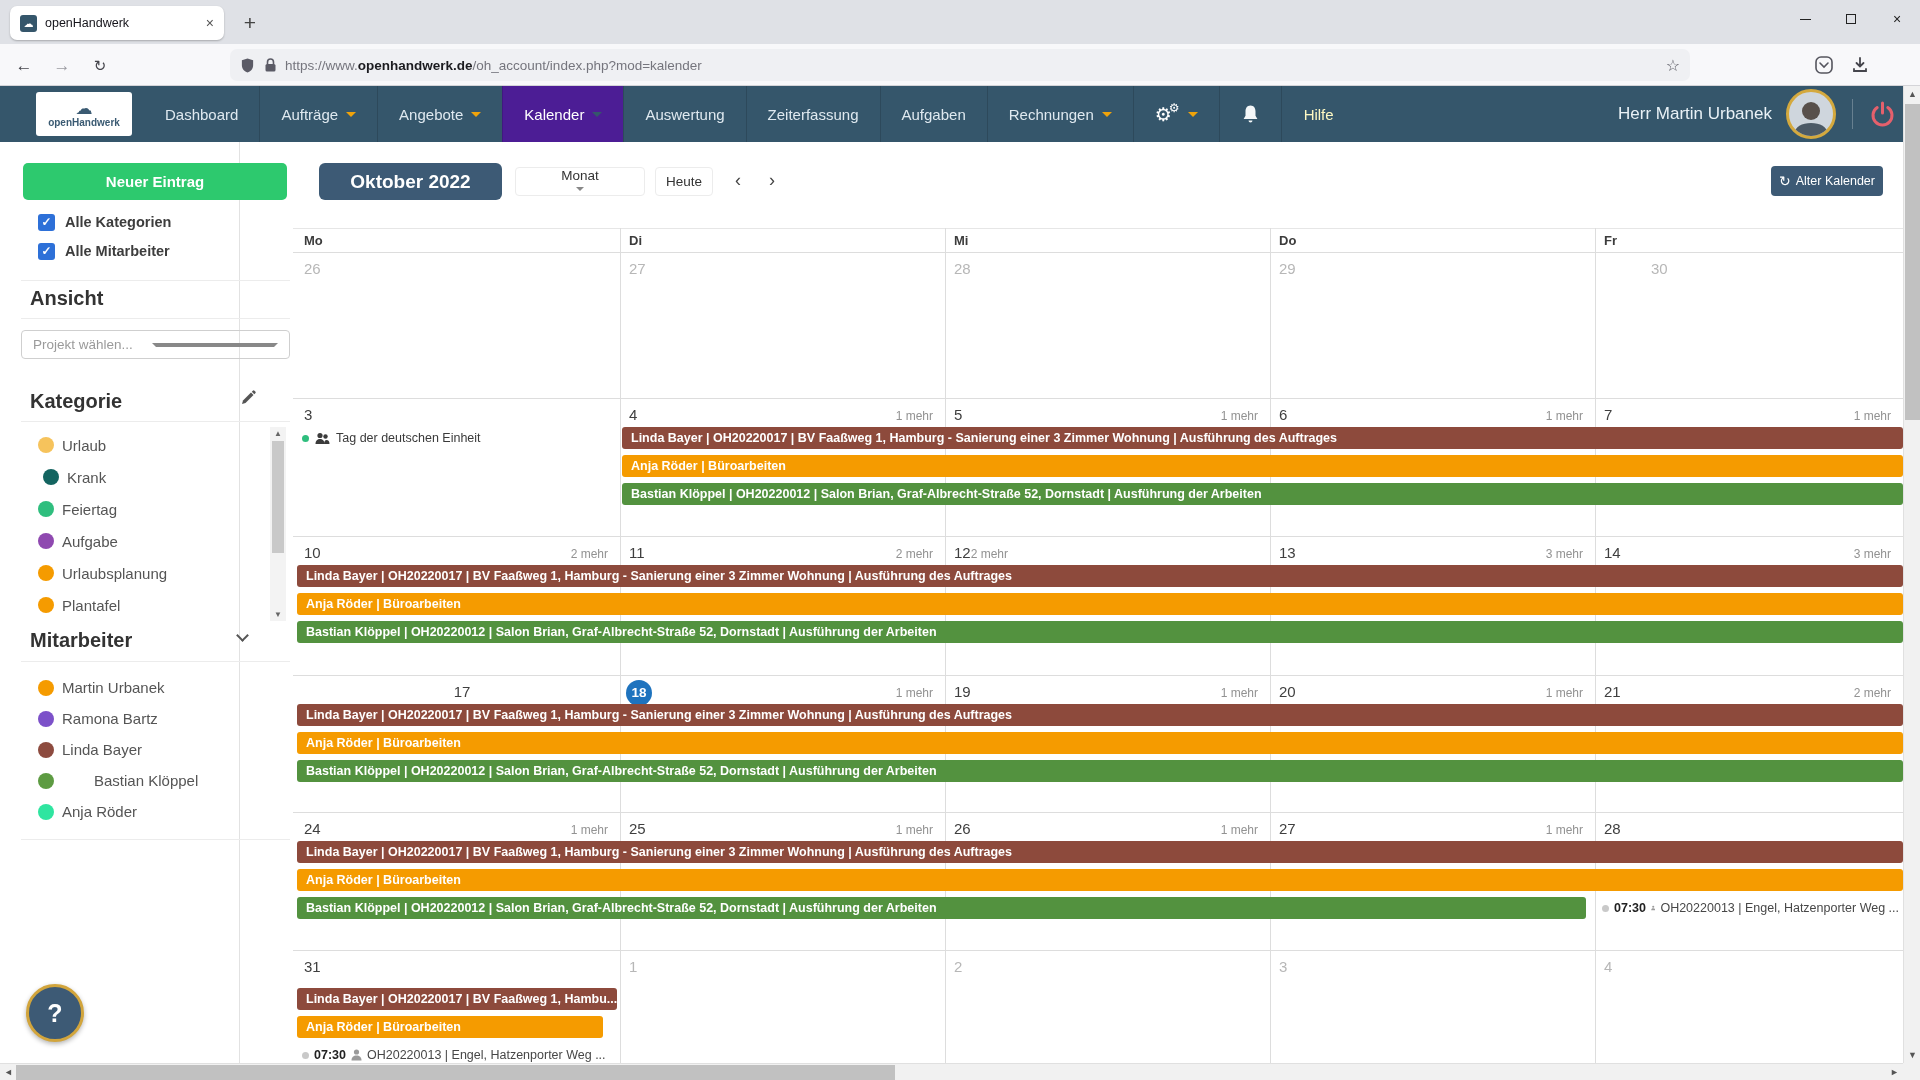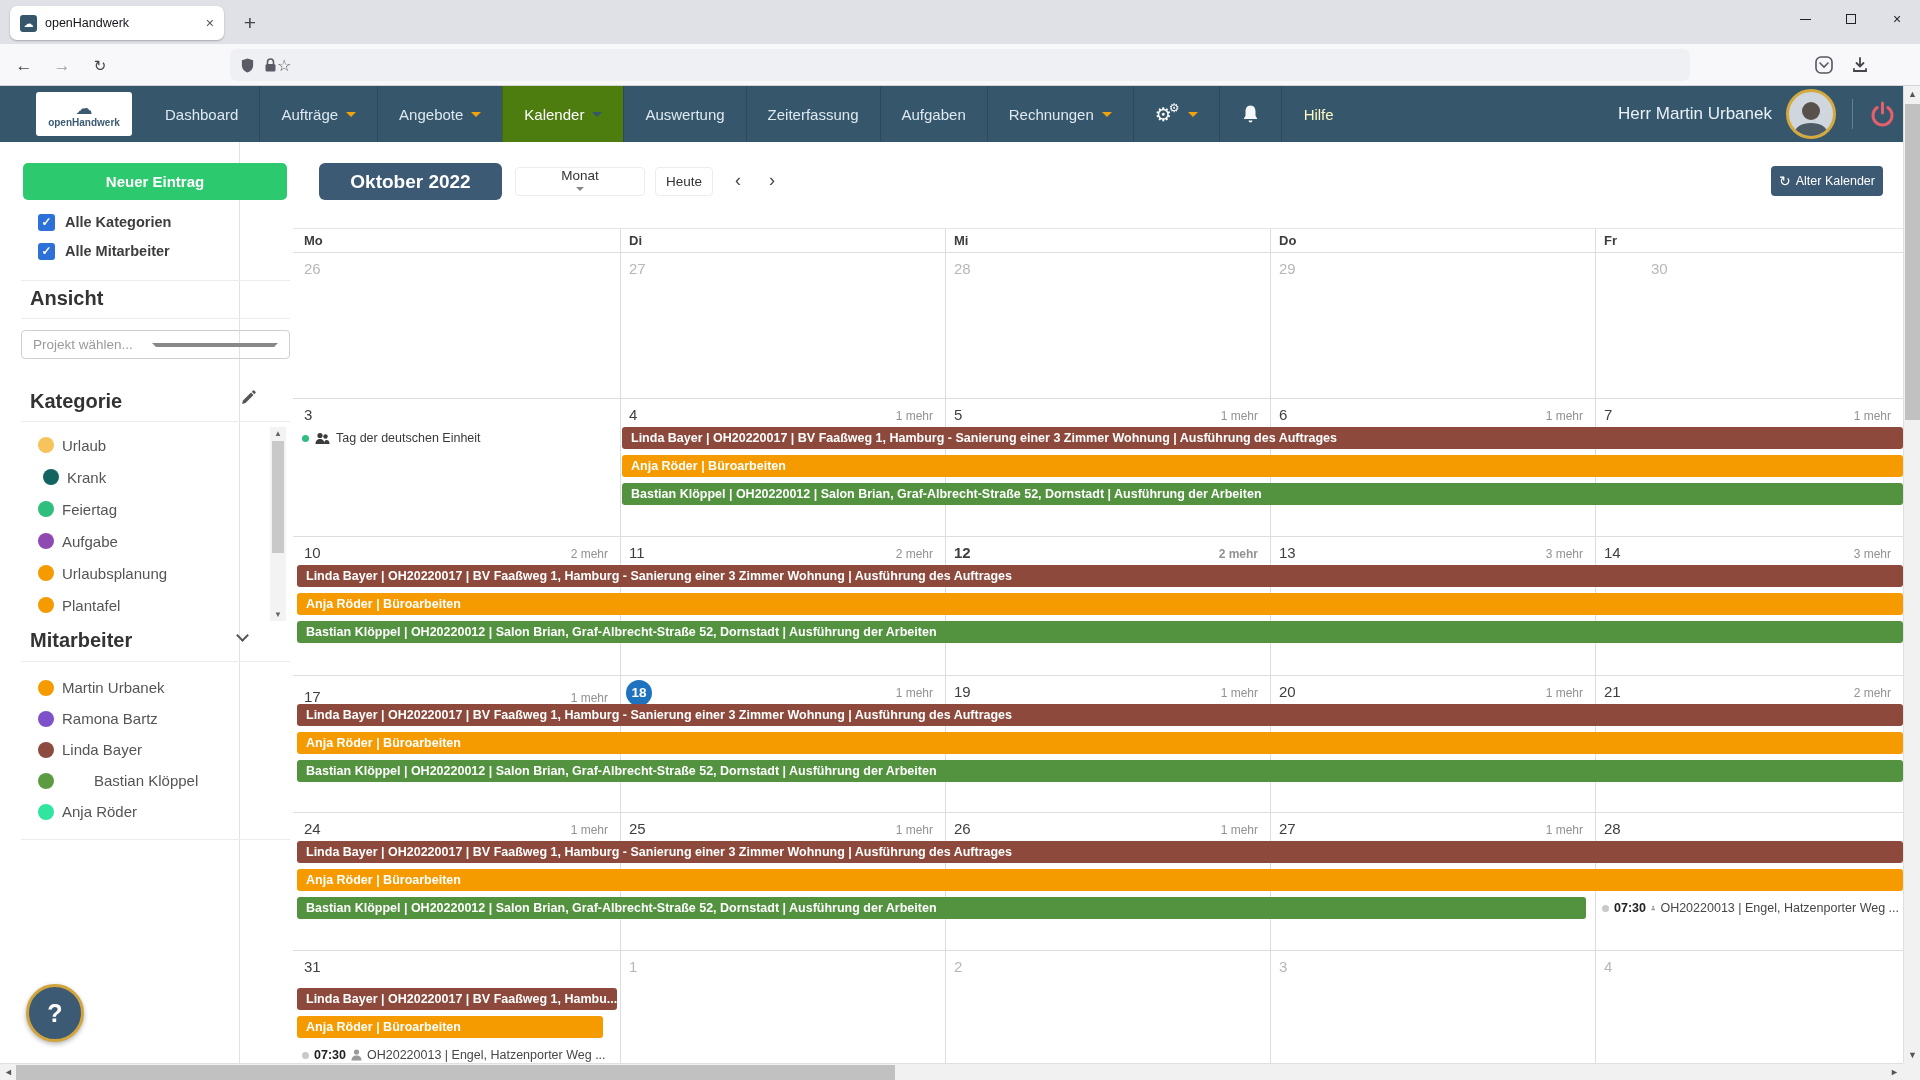--- a/index.html
+++ b/index.html
@@ -36,21 +36,21 @@
   .navbar { position:absolute; left:0; top:86px; width:1920px; height:56px; background:#35566B;
     display:flex; align-items:stretch; }
   .logo-box { width:96px; height:44px; background:#fff; border-radius:3px; margin:6px 0 0 36px;
     display:flex; flex-direction:column; align-items:center; justify-content:center; flex:none; }
   .logo-cloud { font-size:17px; color:#3a5a72; line-height:16px; }
   .logo-text { font-size:10px; font-weight:700; color:#3a5a72; }
   #nav-menu { display:flex; align-items:stretch; margin-left:12px; }
   .nav-item { display:flex; align-items:center; padding:0 21px; color:#dfe9f0; font-size:15px;
     border-left:1px solid rgba(0,0,0,.14); white-space:nowrap; }
   .nav-item:first-child { border-left:none; }
-  .nav-item.active { background:#4d7c0f; color:#fff; }
+  .nav-item.active { background:#4c1d95; color:#fff; }
   .caret { width:0; height:0; border:5px solid transparent; border-top-color:#F0A30A; margin:5px 0 0 8px; }
   .nav-item.active .caret { border-top-color:#35566B; }
   .nav-right { margin-left:auto; display:flex; align-items:center; padding-right:24px; }
   .hilfe { color:#fef9c3; font-size:15px; padding:0 22px; }
   .username { color:#e9f1f6; font-size:17px; margin:0 14px 0 30px; }
   .avatar { width:50px; height:50px; border-radius:50%; border:3px solid #D4A93E; background:#cfd6dd;
     overflow:hidden; position:relative; flex:none; }
   .avatar svg { position:absolute; left:0; top:4px; }
   .nav-sep { width:1px; height:30px; background:rgba(255,255,255,.25); margin:0 16px; }
 
@@ -156,20 +156,21 @@
     <span class="navarr" style="left:48px;color:#9a9aa0;">→</span>
     <span class="navarr" style="left:86px;font-size:15px;">↻</span>
     <div class="urlbar">
       <svg width="15" height="17" viewBox="0 0 16 17">
           <path d="M8 1 L14 3 V8 C14 12.5 11.2 15 8 16 C4.8 15 2 12.5 2 8 V3 Z" fill="#5b5b66"></path>
         </svg>
       <svg width="13" height="16" viewBox="0 0 13 16" style="margin-left:9px;">
           <rect x="1.5" y="7" width="10" height="7.5" rx="1.5" fill="#5b5b66"></rect>
           <path d="M3.5 7 V5 a3 3 0 0 1 6 0 V7" fill="none" stroke="#5b5b66" stroke-width="1.6"></path>
         </svg>
+      <span class="urltxt"><span>https://www.</span><b>openhandwerk.de</b><span>/oh_account/index.php?mod=kalender</span></span>
       <span class="tbicon" style="font-size:16px;">☆</span>
     </div>
     <svg class="abs" style="left:1815px;top:12px;" width="18" height="18" viewBox="0 0 18 18">
         <rect x="1" y="1" width="16" height="16" rx="5" fill="none" stroke="#55555e" stroke-width="1.6"></rect>
         <path d="M5 7 l4 4 l4 -4" fill="none" stroke="#55555e" stroke-width="1.6" stroke-linecap="round"></path>
       </svg>
     <svg class="abs" style="left:1851px;top:12px;" width="18" height="18" viewBox="0 0 18 18">
         <path d="M9 2 v8 M5.5 7 L9 10.5 L12.5 7" fill="none" stroke="#45454c" stroke-width="1.8" stroke-linecap="round"></path>
         <path d="M3 13 v2 h12 v-2" fill="none" stroke="#45454c" stroke-width="1.8" stroke-linecap="round"></path>
       </svg>
@@ -392,33 +393,33 @@
           <span class="more">1 mehr</span>
         </div>
         <div style="position: absolute; left: 2px; top: 394px; width: 325px; height: 30px; display: flex; justify-content: space-between; align-items: flex-start;">
           <span class="daynum">10</span>
           <span class="more">2 mehr</span>
         </div>
         <div style="position: absolute; left: 327px; top: 394px; width: 325px; height: 30px; display: flex; justify-content: space-between; align-items: flex-start;">
           <span class="daynum">11</span>
           <span class="more">2 mehr</span>
         </div>
-        <div style="position: absolute; left: 652px; top: 394px; width: 325px; height: 30px; display: flex; justify-content: space-between; align-items: flex-start; font-weight: bold;">
+        <div style="position: absolute; left: 652px; top: 394px; width: 325px; height: 30px; display: flex; justify-content: flex-start; align-items: flex-start;">
           <span class="daynum">12</span>
           <span class="more">2 mehr</span>
         </div>
         <div style="position: absolute; left: 977px; top: 394px; width: 325px; height: 30px; display: flex; justify-content: space-between; align-items: flex-start;">
           <span class="daynum">13</span>
           <span class="more">3 mehr</span>
         </div>
         <div style="position: absolute; left: 1302px; top: 394px; width: 308px; height: 30px; display: flex; justify-content: space-between; align-items: flex-start;">
           <span class="daynum">14</span>
           <span class="more">3 mehr</span>
         </div>
-        <div style="position: absolute; left: 2px; top: 533px; width: 325px; height: 30px; display: flex; justify-content: space-between; align-items: flex-end;">
+        <div style="position: absolute; left: 2px; top: 533px; width: 325px; height: 30px; display: flex; justify-content: space-between; align-items: center; flex-direction: column;">
           <span class="daynum">17</span>
           <span class="more">1 mehr</span>
         </div>
         <div style="position: absolute; left: 327px; top: 533px; width: 325px; height: 30px; display: flex; justify-content: space-between; align-items: flex-start;">
           <div class="today-badge" style="position: relative; margin: 5px 0px 0px 6px;">18</div>
           <span class="more">1 mehr</span>
         </div>
         <div style="position: absolute; left: 652px; top: 533px; width: 325px; height: 30px; display: flex; justify-content: space-between; align-items: flex-start;">
           <span class="daynum">19</span>
           <span class="more">1 mehr</span>

